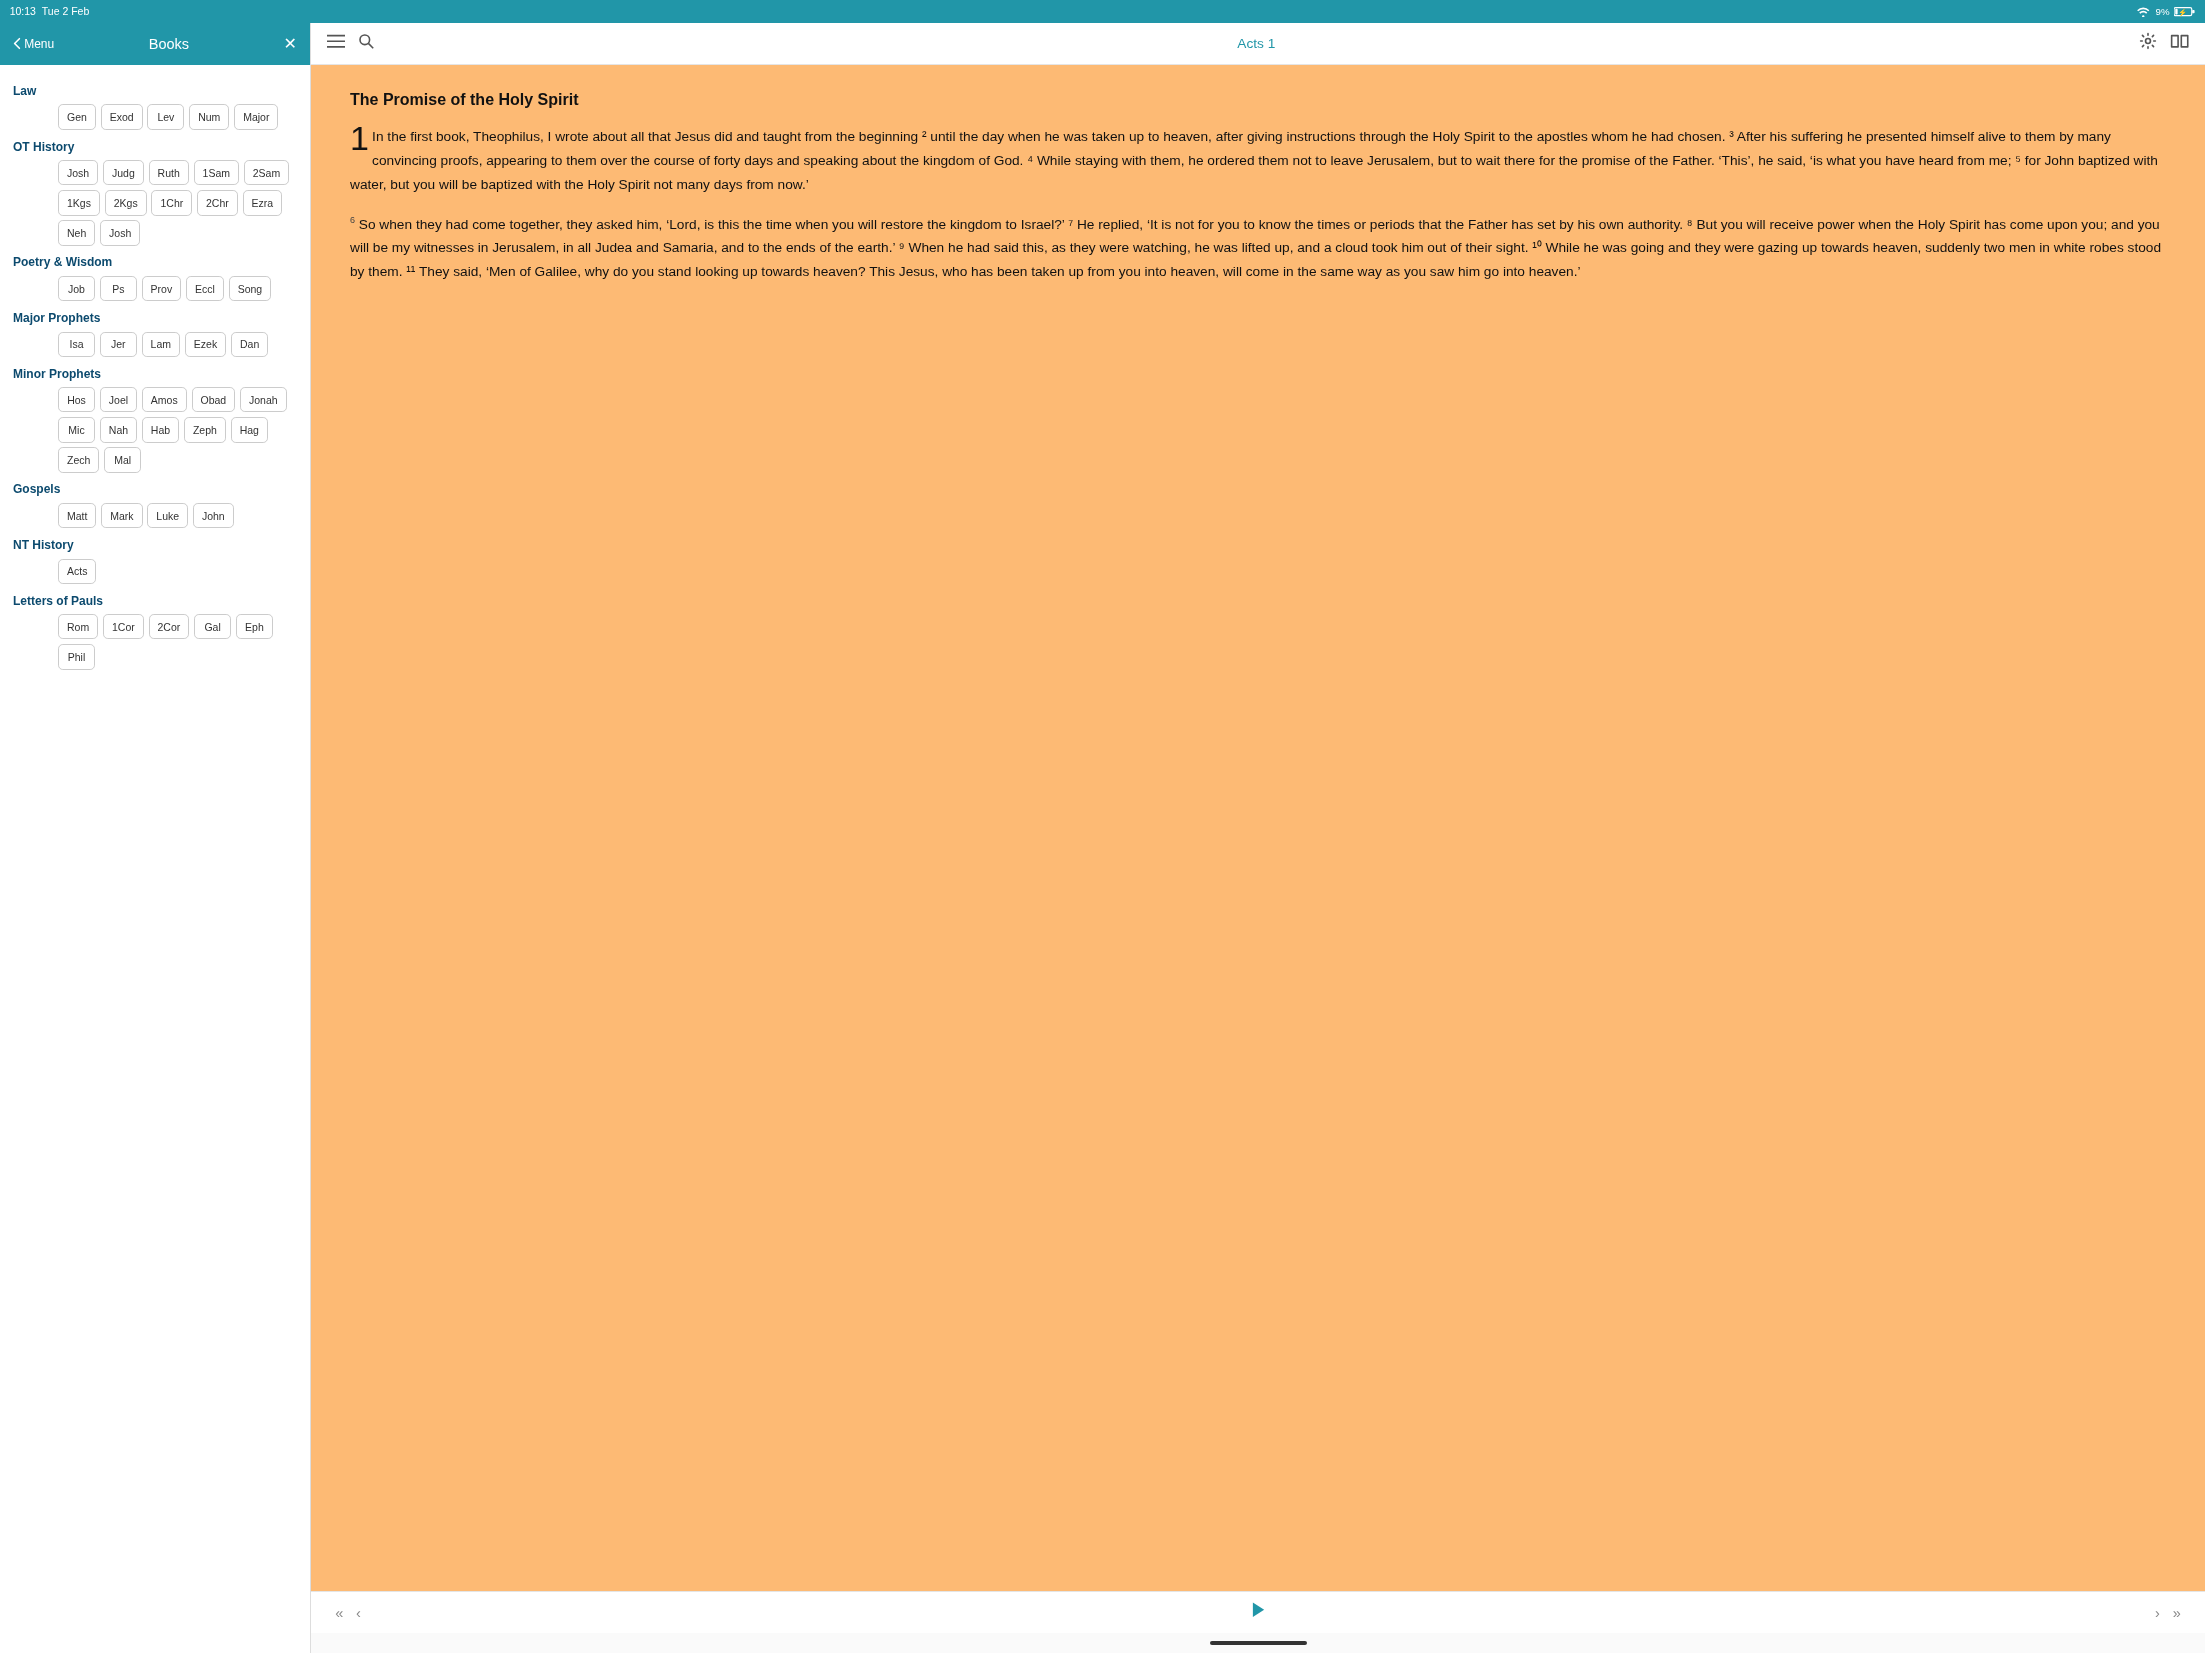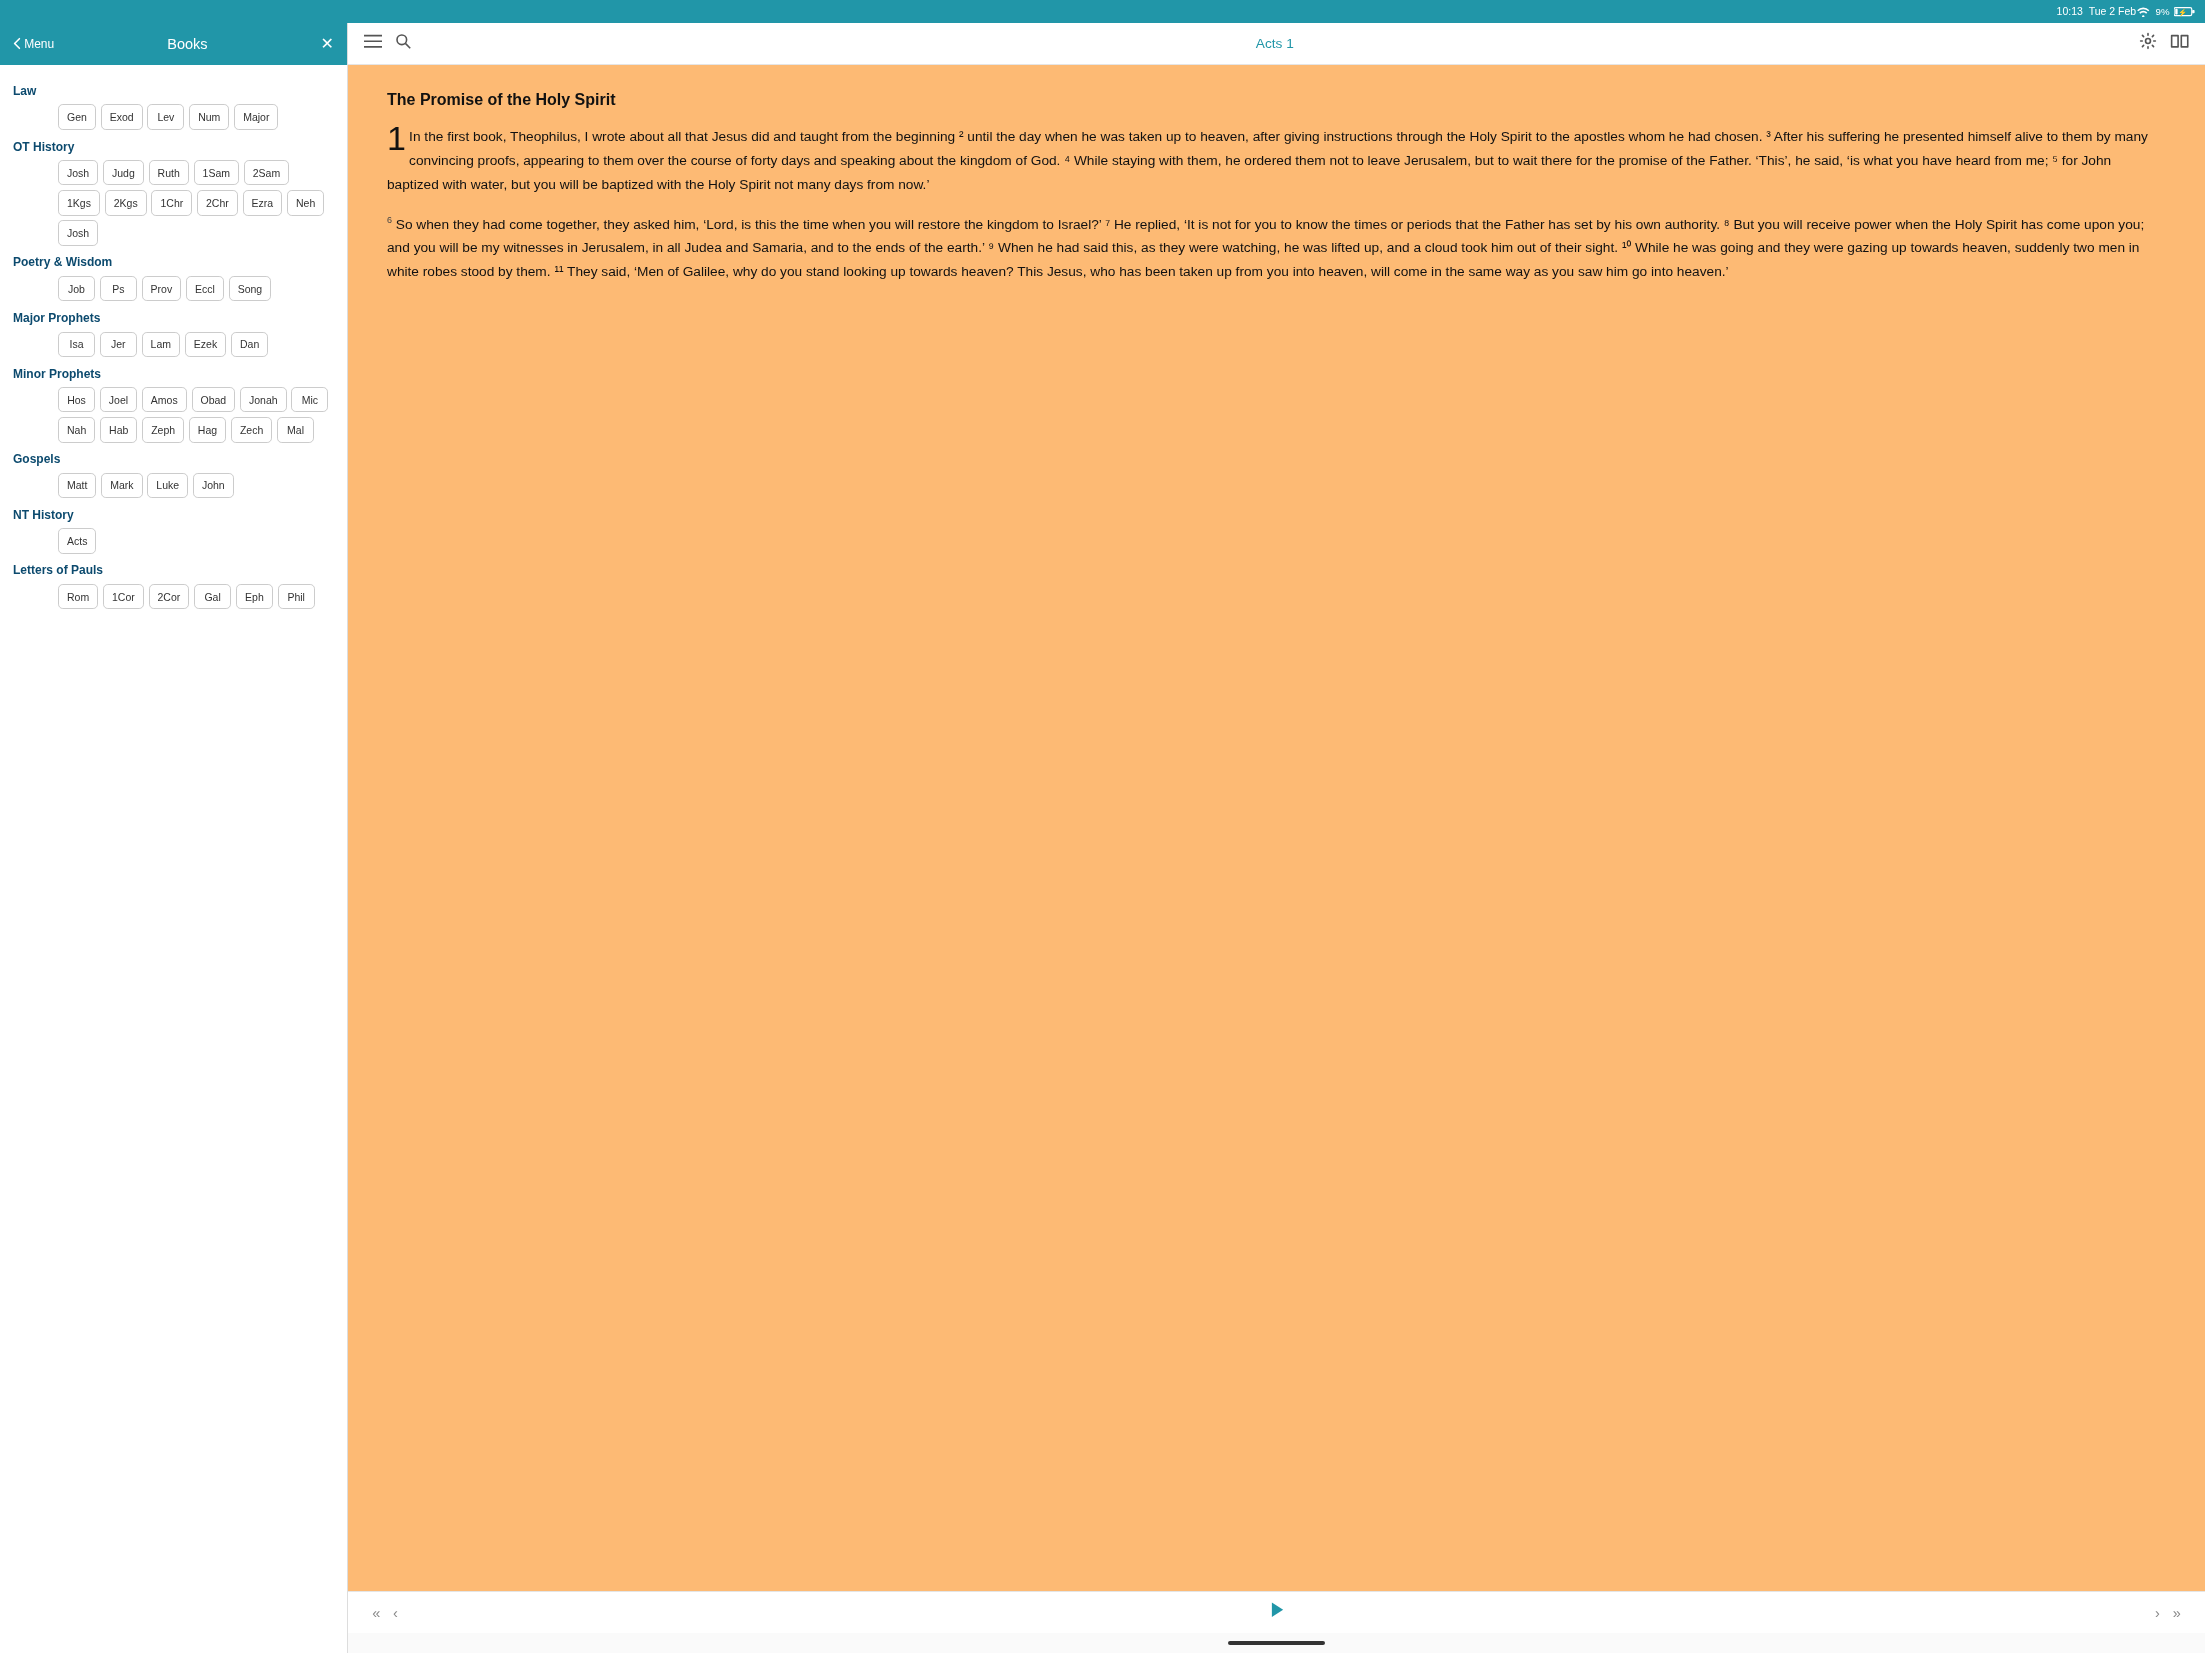--- a/index.html
+++ b/index.html
@@ -12,38 +12,38 @@
       overflow: hidden;
     }
 
     
     #status-bar {
       background: #2196a8;
       color: white;
       font-size: 10.5px;
       padding: 3.2px 9.7px;
       display: flex;
-      justify-content: flex-end;
+      justify-content: space-between;
       align-items: center;
       height: 22.6px;
       flex-shrink: 0;
     }
     .status-left { font-weight: 500; }
     .status-right { display: flex; align-items: center; gap: 4.8px; font-size: 9.7px; }
 
     
     #main-layout {
       display: flex;
       flex: 1;
       overflow: hidden;
     }
 
     
     #sidebar {
-      width: 348px;
+      width: 311px;
       background: white;
       display: flex;
       flex-direction: column;
       border-right: 0.8px solid #ddd;
       flex-shrink: 0;
       overflow: hidden;
     }
 
     #sidebar-header {
       background: #2196a8;

